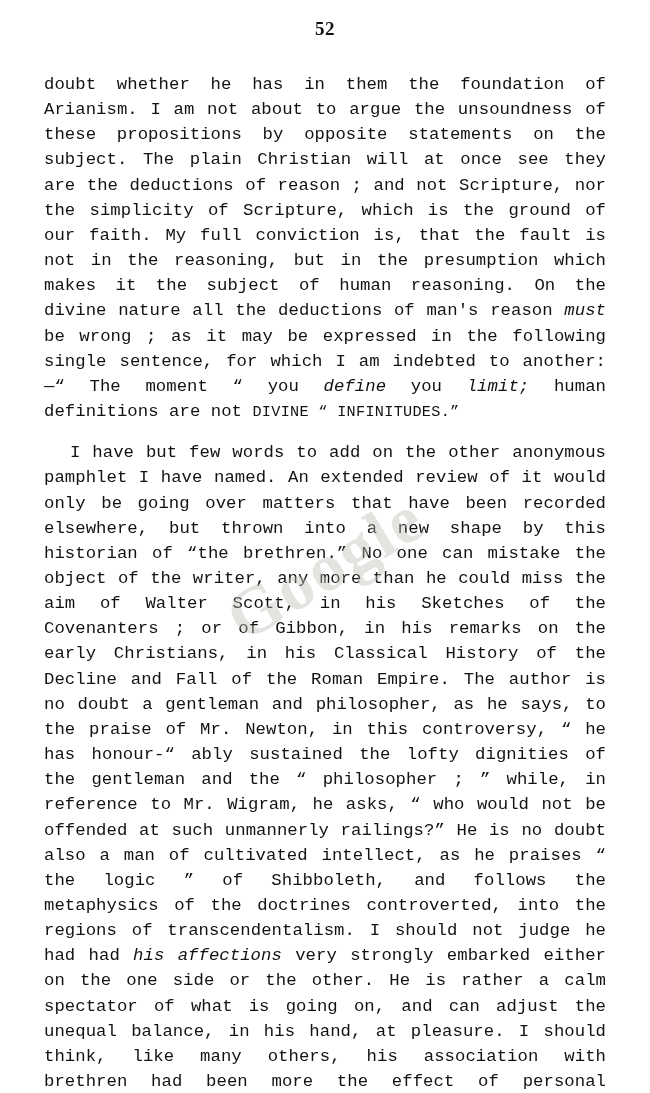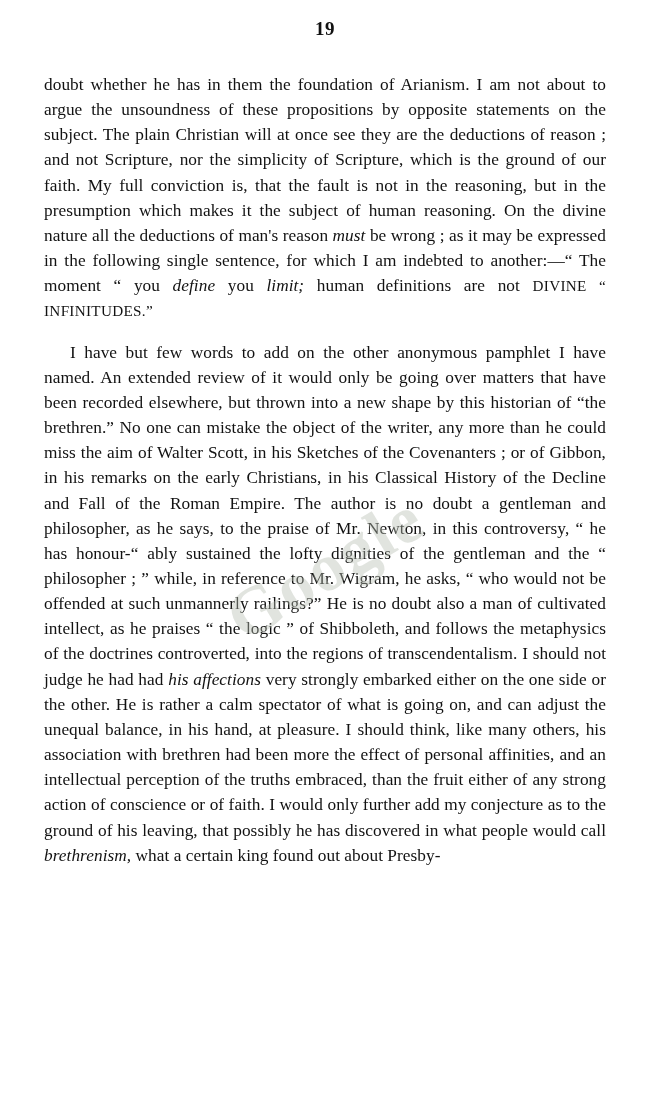--- a/index.html
+++ b/index.html
@@ -33,20 +33,21 @@
   .body-text {
     font-size: 17.3px;
     line-height: 1.455;
     text-align: justify;
     text-justify: inter-word;
     color: #121212;
     letter-spacing: 0.05px;
   }
   .para {
     margin: 0;
+    font-family: Liberation Mono, monospace;
   }
   .para + .para {
     margin-top: 16px;
   }
   .para.indent {
     text-indent: 26px;
   }
   .it { font-style: italic; }
   .sc {
     font-variant: small-caps;
@@ -73,21 +74,21 @@
     letter-spacing: 2px;
     color: rgba(184, 190, 178, 0.42);
     white-space: nowrap;
   }
 </style>
 </head>
 <body>
 
 <div class="page">
 
-  <div class="page-number">19</div>
+  <div class="page-number">52</div>
 
   <div class="body-text">
     <p class="para">doubt whether he has in them the foundation of Arianism. I am not about to argue the unsoundness of these propositions by opposite statements on the subject.  The plain Christian will at once see they are the deductions of reason ; and not Scripture, nor the simplicity of Scripture, which is the ground of our faith.  My full conviction is, that the fault is not in the reasoning, but in the presumption which makes it the subject of human reasoning.  On the divine nature all the deductions of man's reason <span class="it">must</span> be wrong ; as it may be expressed in the following single sentence, for which I am indebted to another:—“ The moment “ you <span class="it">define</span> you <span class="it">limit;</span>  human definitions are not <span class="sc">DIVINE “ INFINITUDES.”</span></p>
     <p class="para indent">I have but few words to add on the other anonymous pamphlet I have named.   An extended review of it would only be going over matters that have been recorded elsewhere, but thrown into a new shape by this historian of “the brethren.”   No one can mistake the object of the writer, any more than he could miss the aim of Walter Scott, in his Sketches of the Covenanters ; or of Gibbon, in his remarks on the early Christians, in his Classical History of the Decline and Fall of the Roman Empire.   The author is no doubt a gentleman and philosopher, as he says, to the praise of Mr. Newton, in this controversy, “ he has honour-“ ably sustained the lofty dignities of the gentleman and the “ philosopher ; ” while, in reference to Mr. Wigram, he asks, “ who would not be offended at such unmannerly railings?” He is no doubt also a man of cultivated intellect, as he praises “ the logic ” of Shibboleth, and follows the metaphysics of the doctrines controverted, into the regions of transcendentalism.  I should not judge he had had <span class="it">his affections</span> very strongly embarked either on the one side or the other. He is rather a calm spectator of what is going on, and can adjust the unequal balance, in his hand, at pleasure.  I should think, like many others, his association with brethren had been more the effect of personal affinities, and an intellectual perception of the truths embraced, than the fruit either of any strong action of conscience or of faith.   I would only further add my conjecture as to the ground of his leaving, that possibly he has discovered in what people would call <span class="it">brethrenism,</span> what a certain king found out about Presby-</p>
   </div>
 
   <div class="watermark">
     <span>Google</span>
   </div>
 

